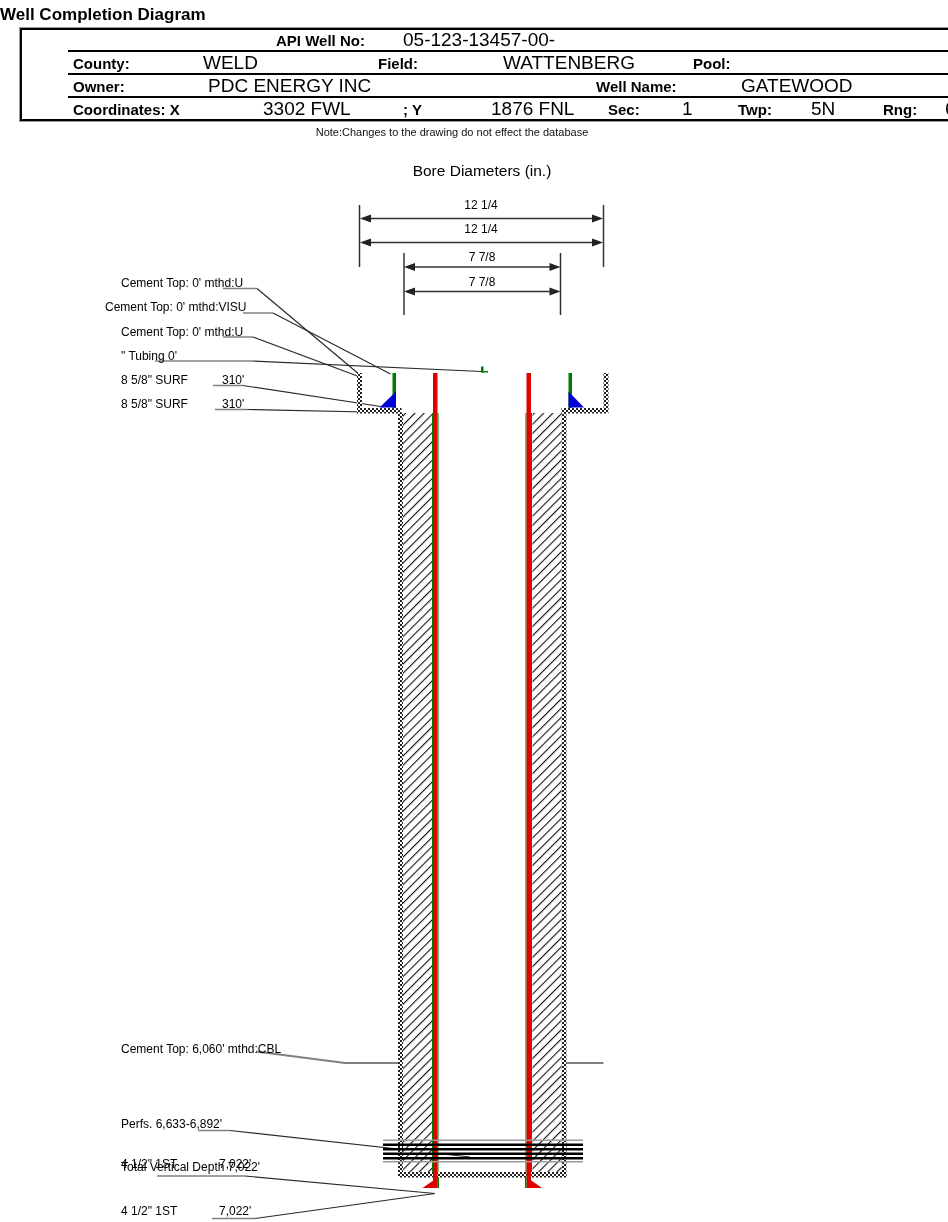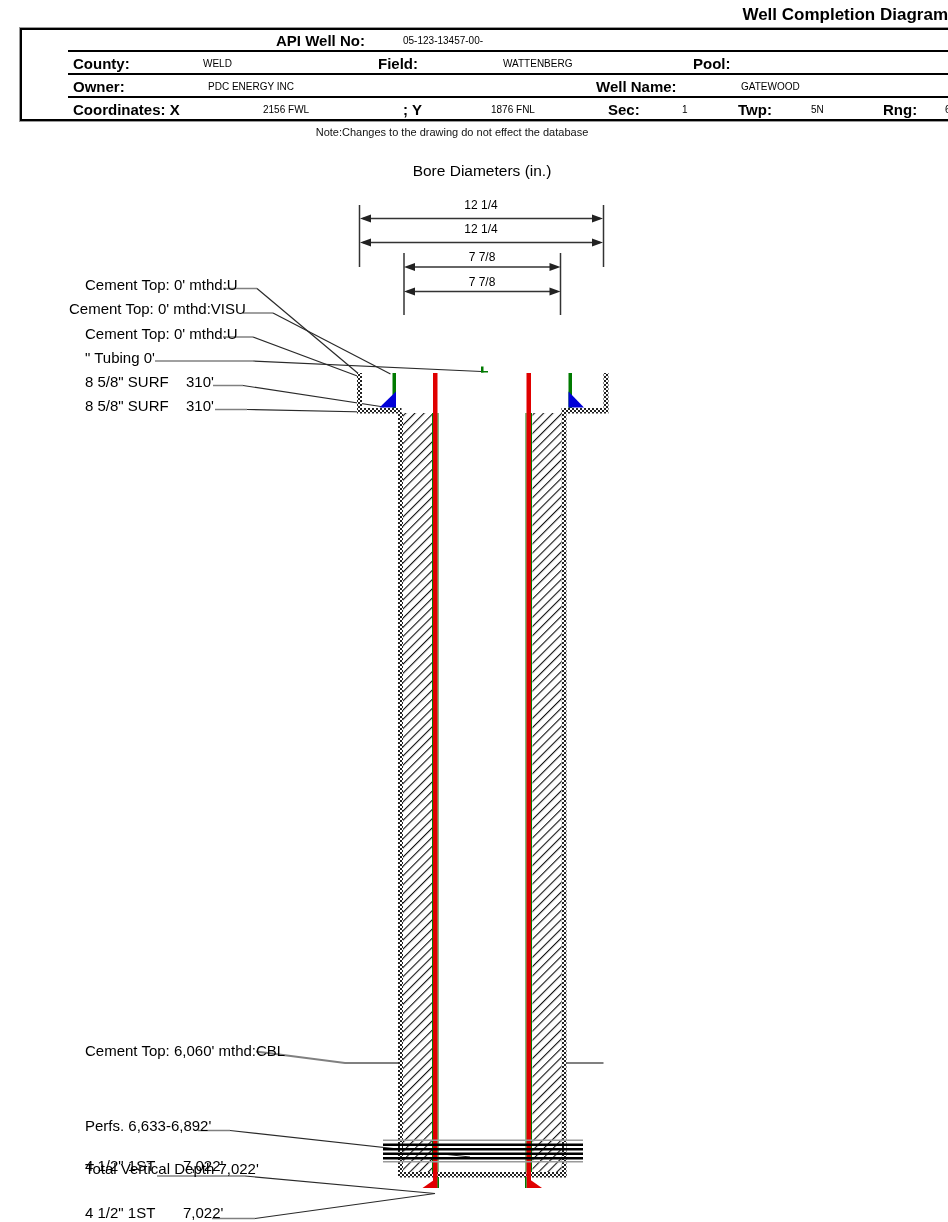--- a/index.html
+++ b/index.html
@@ -7,32 +7,32 @@
     --casing-green:#007a00;
     --cement-blue:#0000d8;
     --leader-gray:#808080;
     --line-black:#2a2a2a;
   }
   html,body{margin:0;padding:0;background:#fff;}
   #page{position:relative;width:948px;height:1222px;background:#fff;overflow:hidden;
         font-family:"Liberation Sans", sans-serif;color:#000;}
   #page svg{position:absolute;left:0;top:0;}
   .abs{position:absolute;white-space:nowrap;}
-  .title{top:5px;left:0;width:948px;text-align:right;font-size:17px;font-weight:bold;}
+  .title{top:5px;left:0;width:948px;text-align:left;font-size:17px;font-weight:bold;}
   .note{top:126px;left:0;width:904px;text-align:center;font-size:11px;color:#111;}
   .boretitle{top:162px;left:372px;width:220px;text-align:center;font-size:15.5px;}
   .dimlab{width:80px;text-align:center;font-size:12px;}
-  .ann{font-size:15px;}
+  .ann{font-size:12px;margin-left:36px;}
   
   .tbl{position:absolute;left:20px;top:28px;width:922px;border:2px solid #000;outline:1px solid #9a9a9a;background:#fff;padding-left:46px;}
   .trow{position:relative;border-bottom:2px solid #000;}
   .trow:last-child{border-bottom:none;}
   .trow span{position:absolute;top:50%;transform:translateY(-50%);white-space:nowrap;}
   .b{font-weight:bold;font-size:15px;}
-  .v{font-size:10px;}
+  .v{font-size:19px;}
   
   .dim{stroke:#333;stroke-width:1.5;}
   .dimarrow{fill:#222;}
   .stub{stroke:var(--leader-gray);stroke-width:1.5;fill:none;}
   .leader{stroke:var(--line-black);stroke-width:1.2;fill:none;}
   .cemline{stroke:var(--leader-gray);stroke-width:2;fill:none;}
   .red{fill:var(--casing-red);}
   .green{fill:var(--casing-green);}
   .blue{fill:var(--cement-blue);}
   .perfblack{fill:#000;}
@@ -167,21 +167,21 @@
       <span class="v" style="left:700px"></span>
     </div>
     <div class="trow" style="height:21px">
       <span class="b" style="left:5px">Owner:</span>
       <span class="v" style="left:140px">PDC ENERGY INC</span>
       <span class="b" style="left:528px">Well Name:</span>
       <span class="v" style="left:673px">GATEWOOD</span>
     </div>
     <div class="trow" style="height:21px">
       <span class="b" style="left:5px">Coordinates: X</span>
-      <span class="v" style="left:195px">2156 FWL</span>
+      <span class="v" style="left:195px">3302 FWL</span>
       <span class="b" style="left:335px">; Y</span>
       <span class="v" style="left:423px">1876 FNL</span>
       <span class="b" style="left:540px">Sec:</span>
       <span class="v" style="left:614px">1</span>
       <span class="b" style="left:670px">Twp:</span>
       <span class="v" style="left:743px">5N</span>
       <span class="b" style="left:815px">Rng:</span>
       <span class="v" style="left:877px">65W</span>
     </div>
   </div>

